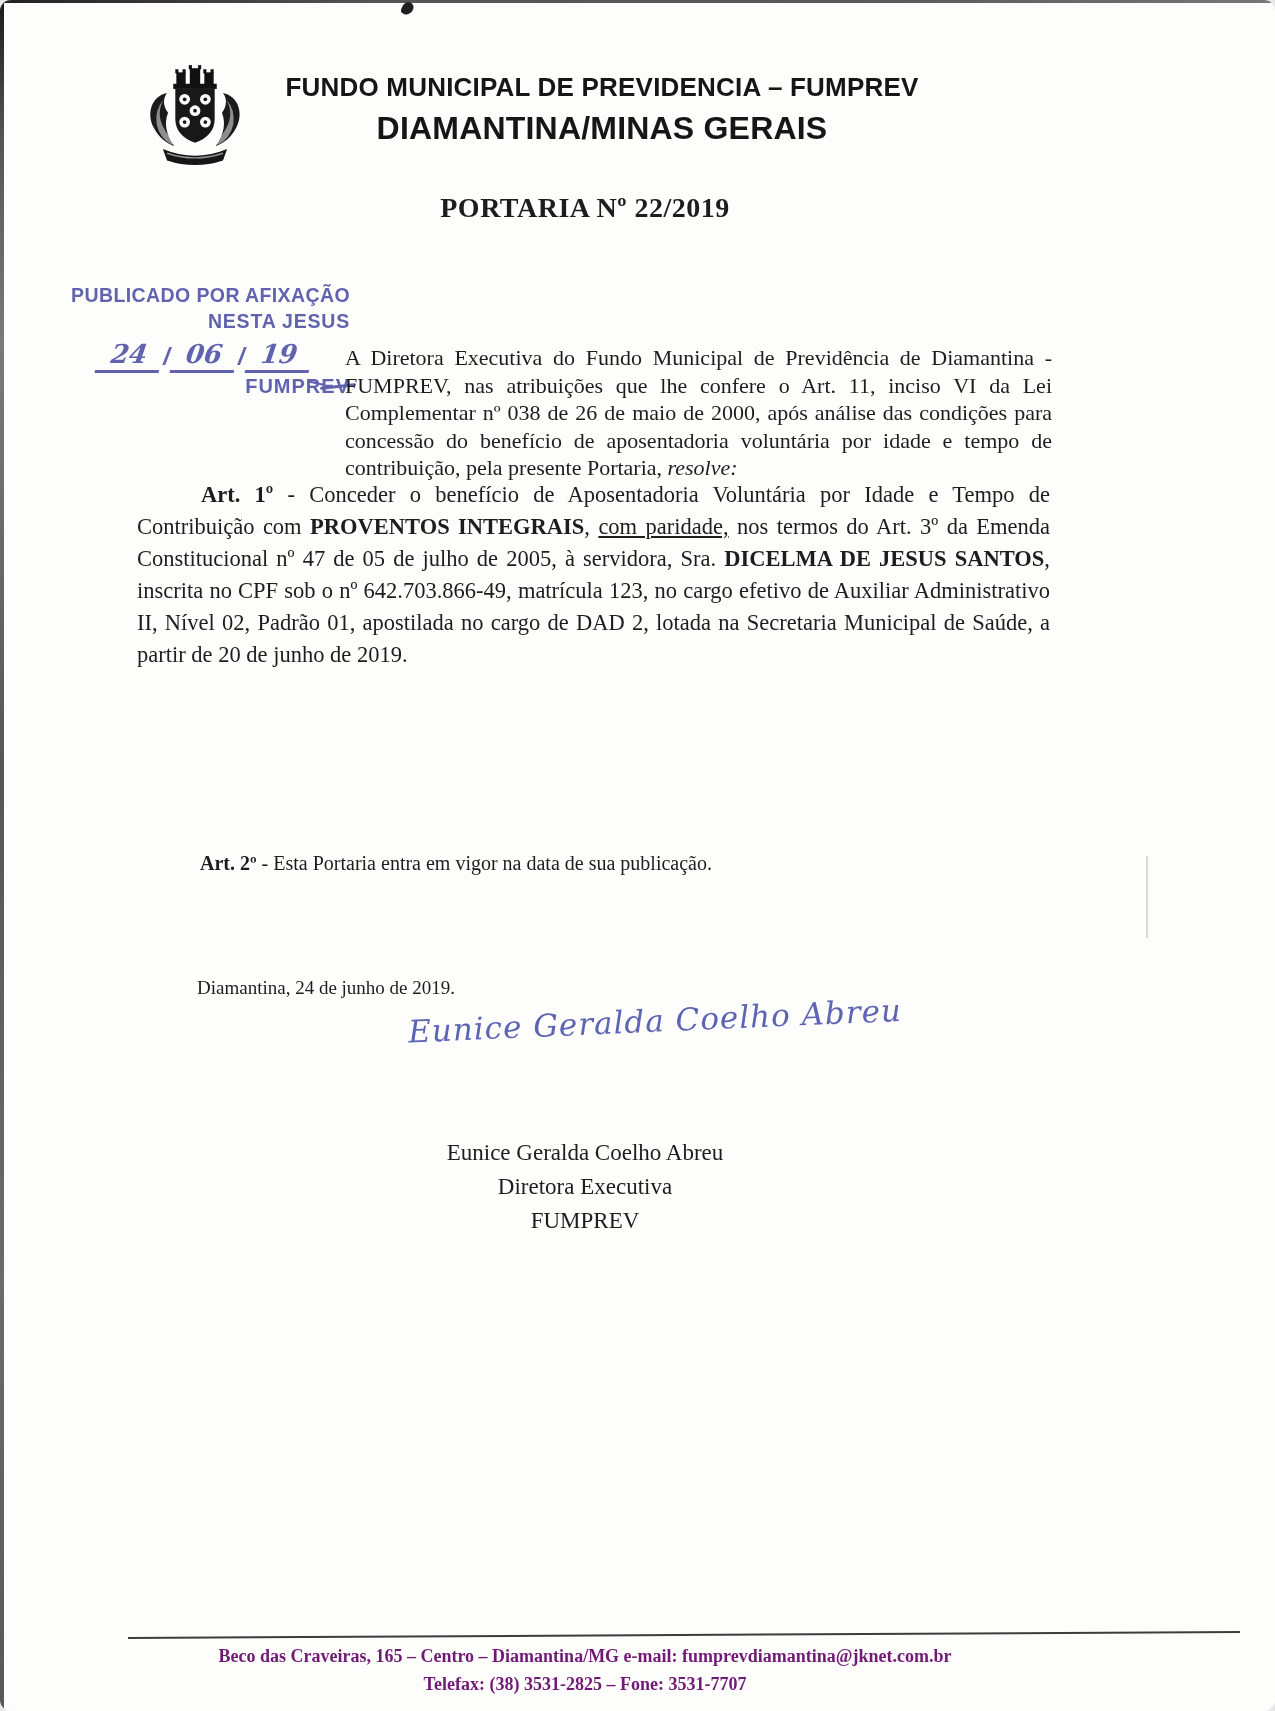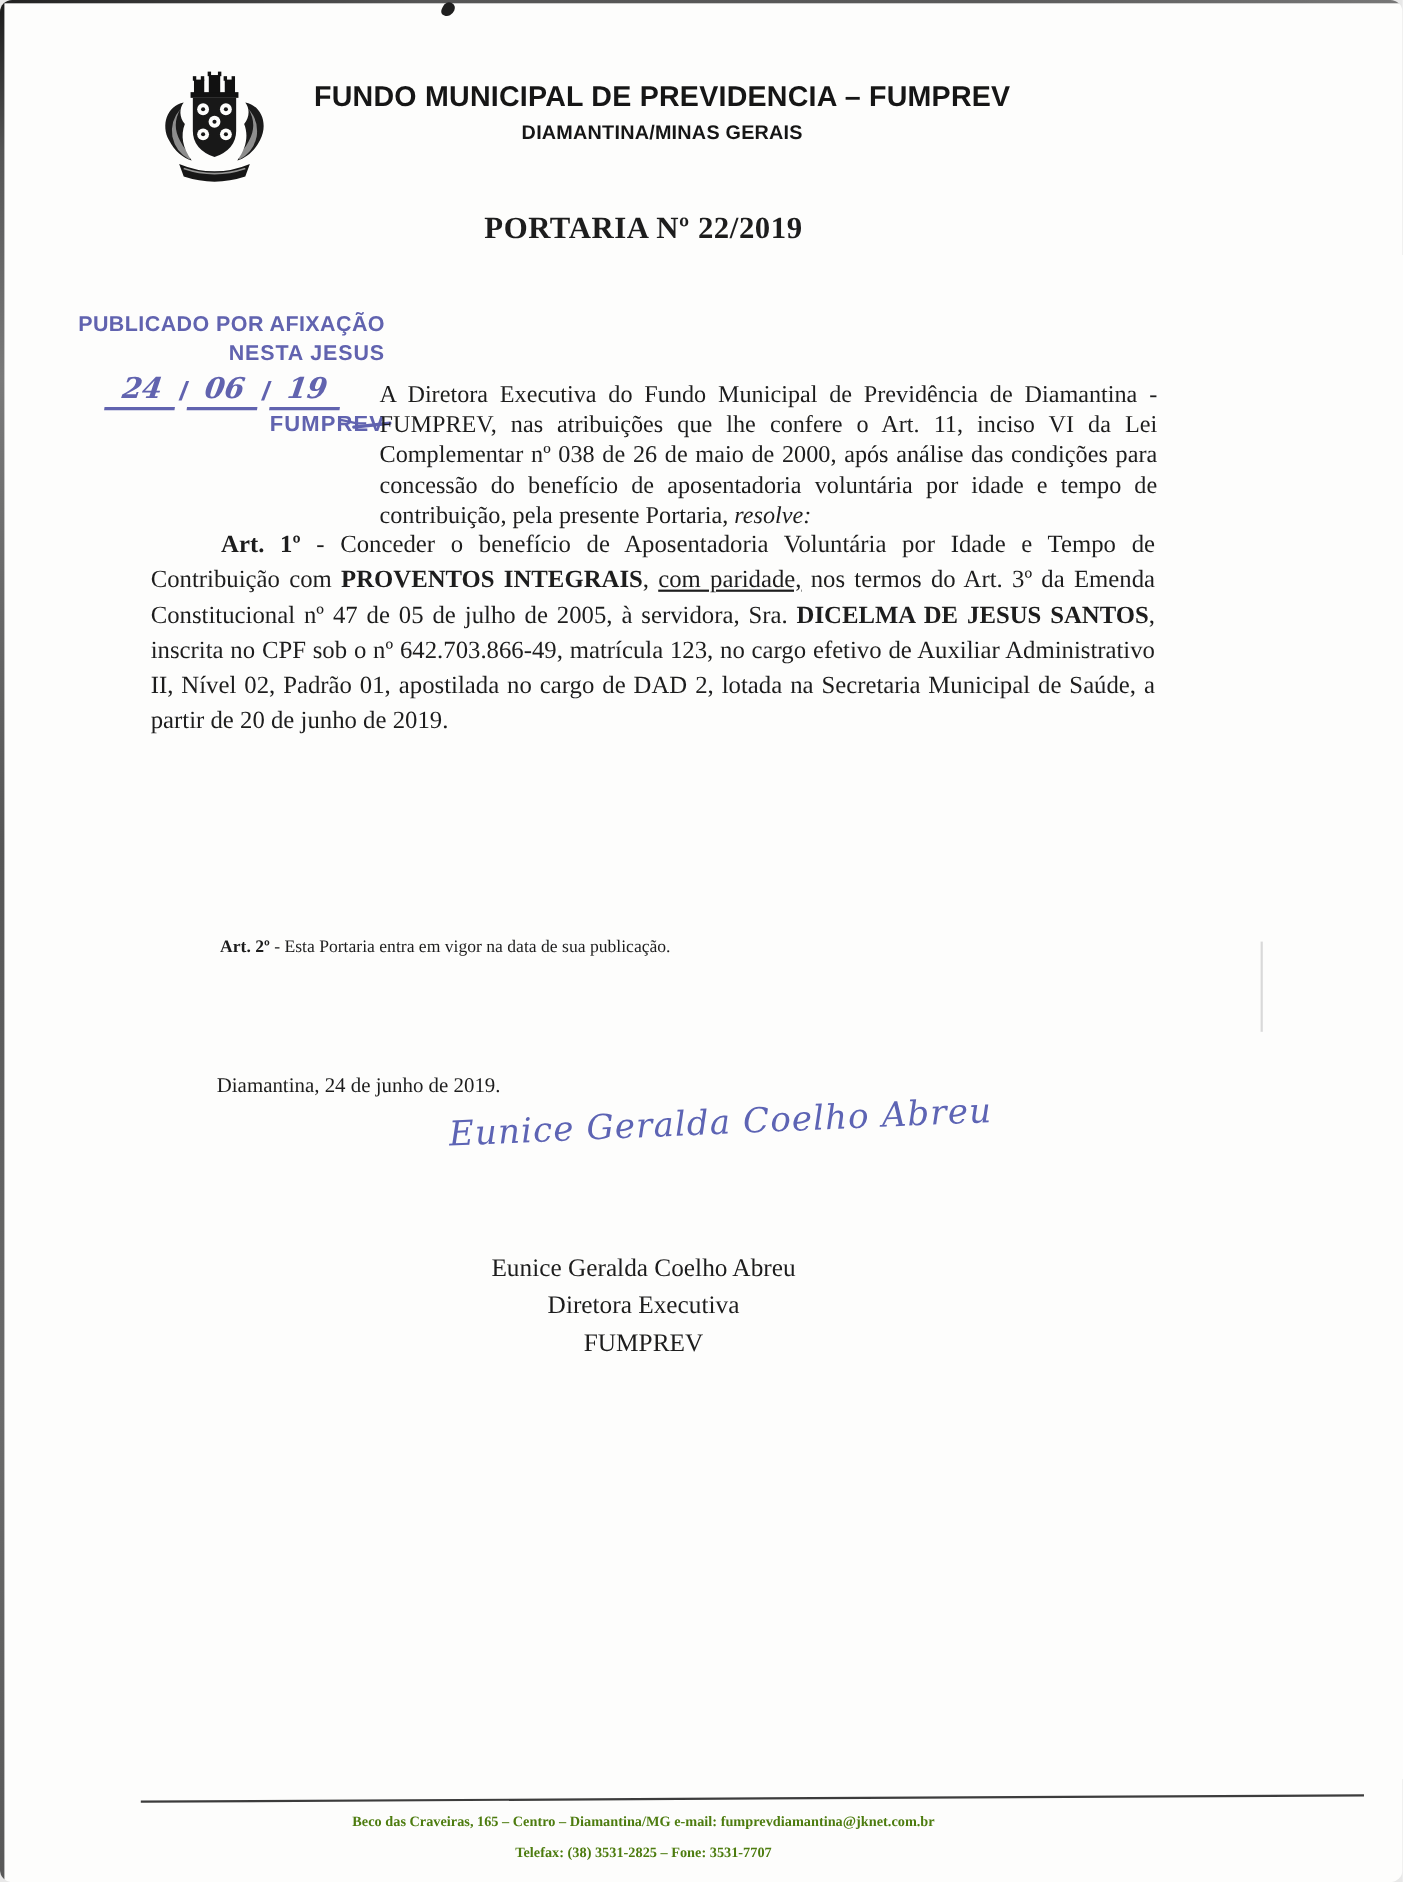--- a/index.html
+++ b/index.html
@@ -16,21 +16,21 @@
                 background:linear-gradient(180deg,#1a1a1a 0%,#555 8%,#7a7a7a 20%,#565656 45%,#6b6b6b 75%,#585858 100%); }
   .scan-blob  { position:absolute; left:402px; top:2px; width:11px; height:13px;
                 background:#1f1f1f; border-radius:55% 45% 65% 35%; transform:rotate(24deg); }
   .scan-faint-line { position:absolute; left:1146px; top:856px; width:2px; height:82px; background:#d9d9d9; }
 
   
   .logo { position:absolute; left:138px; top:62px; width:114px; height:114px; }
   .org  { position:absolute; left:268px; top:72px; width:668px; text-align:center;
           font-family:"Liberation Sans", sans-serif; font-weight:bold; color:#161616; }
   .org-line1 { font-size:26px; letter-spacing:.2px; }
-  .org-line2 { font-size:18px; margin-top:7px; letter-spacing:.2px; }
+  .org-line2 { font-size:32px; margin-top:7px; letter-spacing:.2px; }
 
   .doc-title { position:absolute; left:0; top:192px; width:1170px; text-align:center;
                font-weight:bold; font-size:28px; letter-spacing:.5px; }
 
   
   .stamp { position:absolute; left:58px; top:284px; width:292px; text-align:right;
            color:#6163af; font-family:"Liberation Sans", sans-serif; }
   .stamp-line1 { font-size:19.5px; font-weight:bold; letter-spacing:.4px; }
   .stamp-line2 { font-size:19.5px; font-weight:bold; margin-top:3px; letter-spacing:.8px; }
   .stamp-date  { display:flex; align-items:flex-end; justify-content:center; margin-top:6px;
@@ -42,37 +42,37 @@
   .stamp-scribble { position:absolute; right:-6px; top:10px; width:36px; height:3px;
                     background:#6163af; border-radius:2px; transform:rotate(-6deg); }
   .stamp-scribble::before { content:""; position:absolute; left:-10px; top:-5px; width:14px; height:2px;
                     background:#6163af; transform:rotate(18deg); }
 
   
   .preamble { position:absolute; left:345px; top:307px; width:707px;
               font-size:22px; line-height:27.5px; text-align:justify;margin-top:37px; }
   .art1 { position:absolute; left:137px; top:479px; width:913px;
           font-size:22.5px; line-height:32px; text-align:justify; text-indent:64px; }
-  .art2 { position:absolute; left:200px; top:852px; font-size:16px; }
+  .art2 { position:absolute; left:200px; top:852px; font-size:20px; }
   .dateline { position:absolute; left:197px; top:977px; font-size:19px; }
   .u { text-decoration:underline; }
   i  { font-style:italic; }
 
   
   .sig-hand { position:absolute; left:408px; top:1003px; width:480px; white-space:nowrap;
               font-family:"DejaVu Serif", serif; font-style:italic; font-size:31px;
               color:#5d64b4; transform:rotate(-2.5deg); letter-spacing:1px; }
   .sig-block { position:absolute; left:375px; top:1136px; width:420px; text-align:center;
                font-size:23px; line-height:34px; }
 
   
   .footer-rule { position:absolute; left:128px; top:1634px; width:1112px;
                  border-top:2px solid #3c3c3c; transform:rotate(-.3deg); }
   .footer { position:absolute; left:0; top:1642px; width:1170px; text-align:center;
-            font-weight:bold; font-size:13px; line-height:28px; color:#4d7c0f; }
+            font-weight:bold; font-size:18px; line-height:28px; color:#701a75; }
 </style>
 </head>
 <body>
 
 <div class="page">
 
   <div class="scan-top"></div>
   <div class="scan-left"></div>
   <div class="scan-blob"></div>
   <div class="scan-faint-line"></div>

